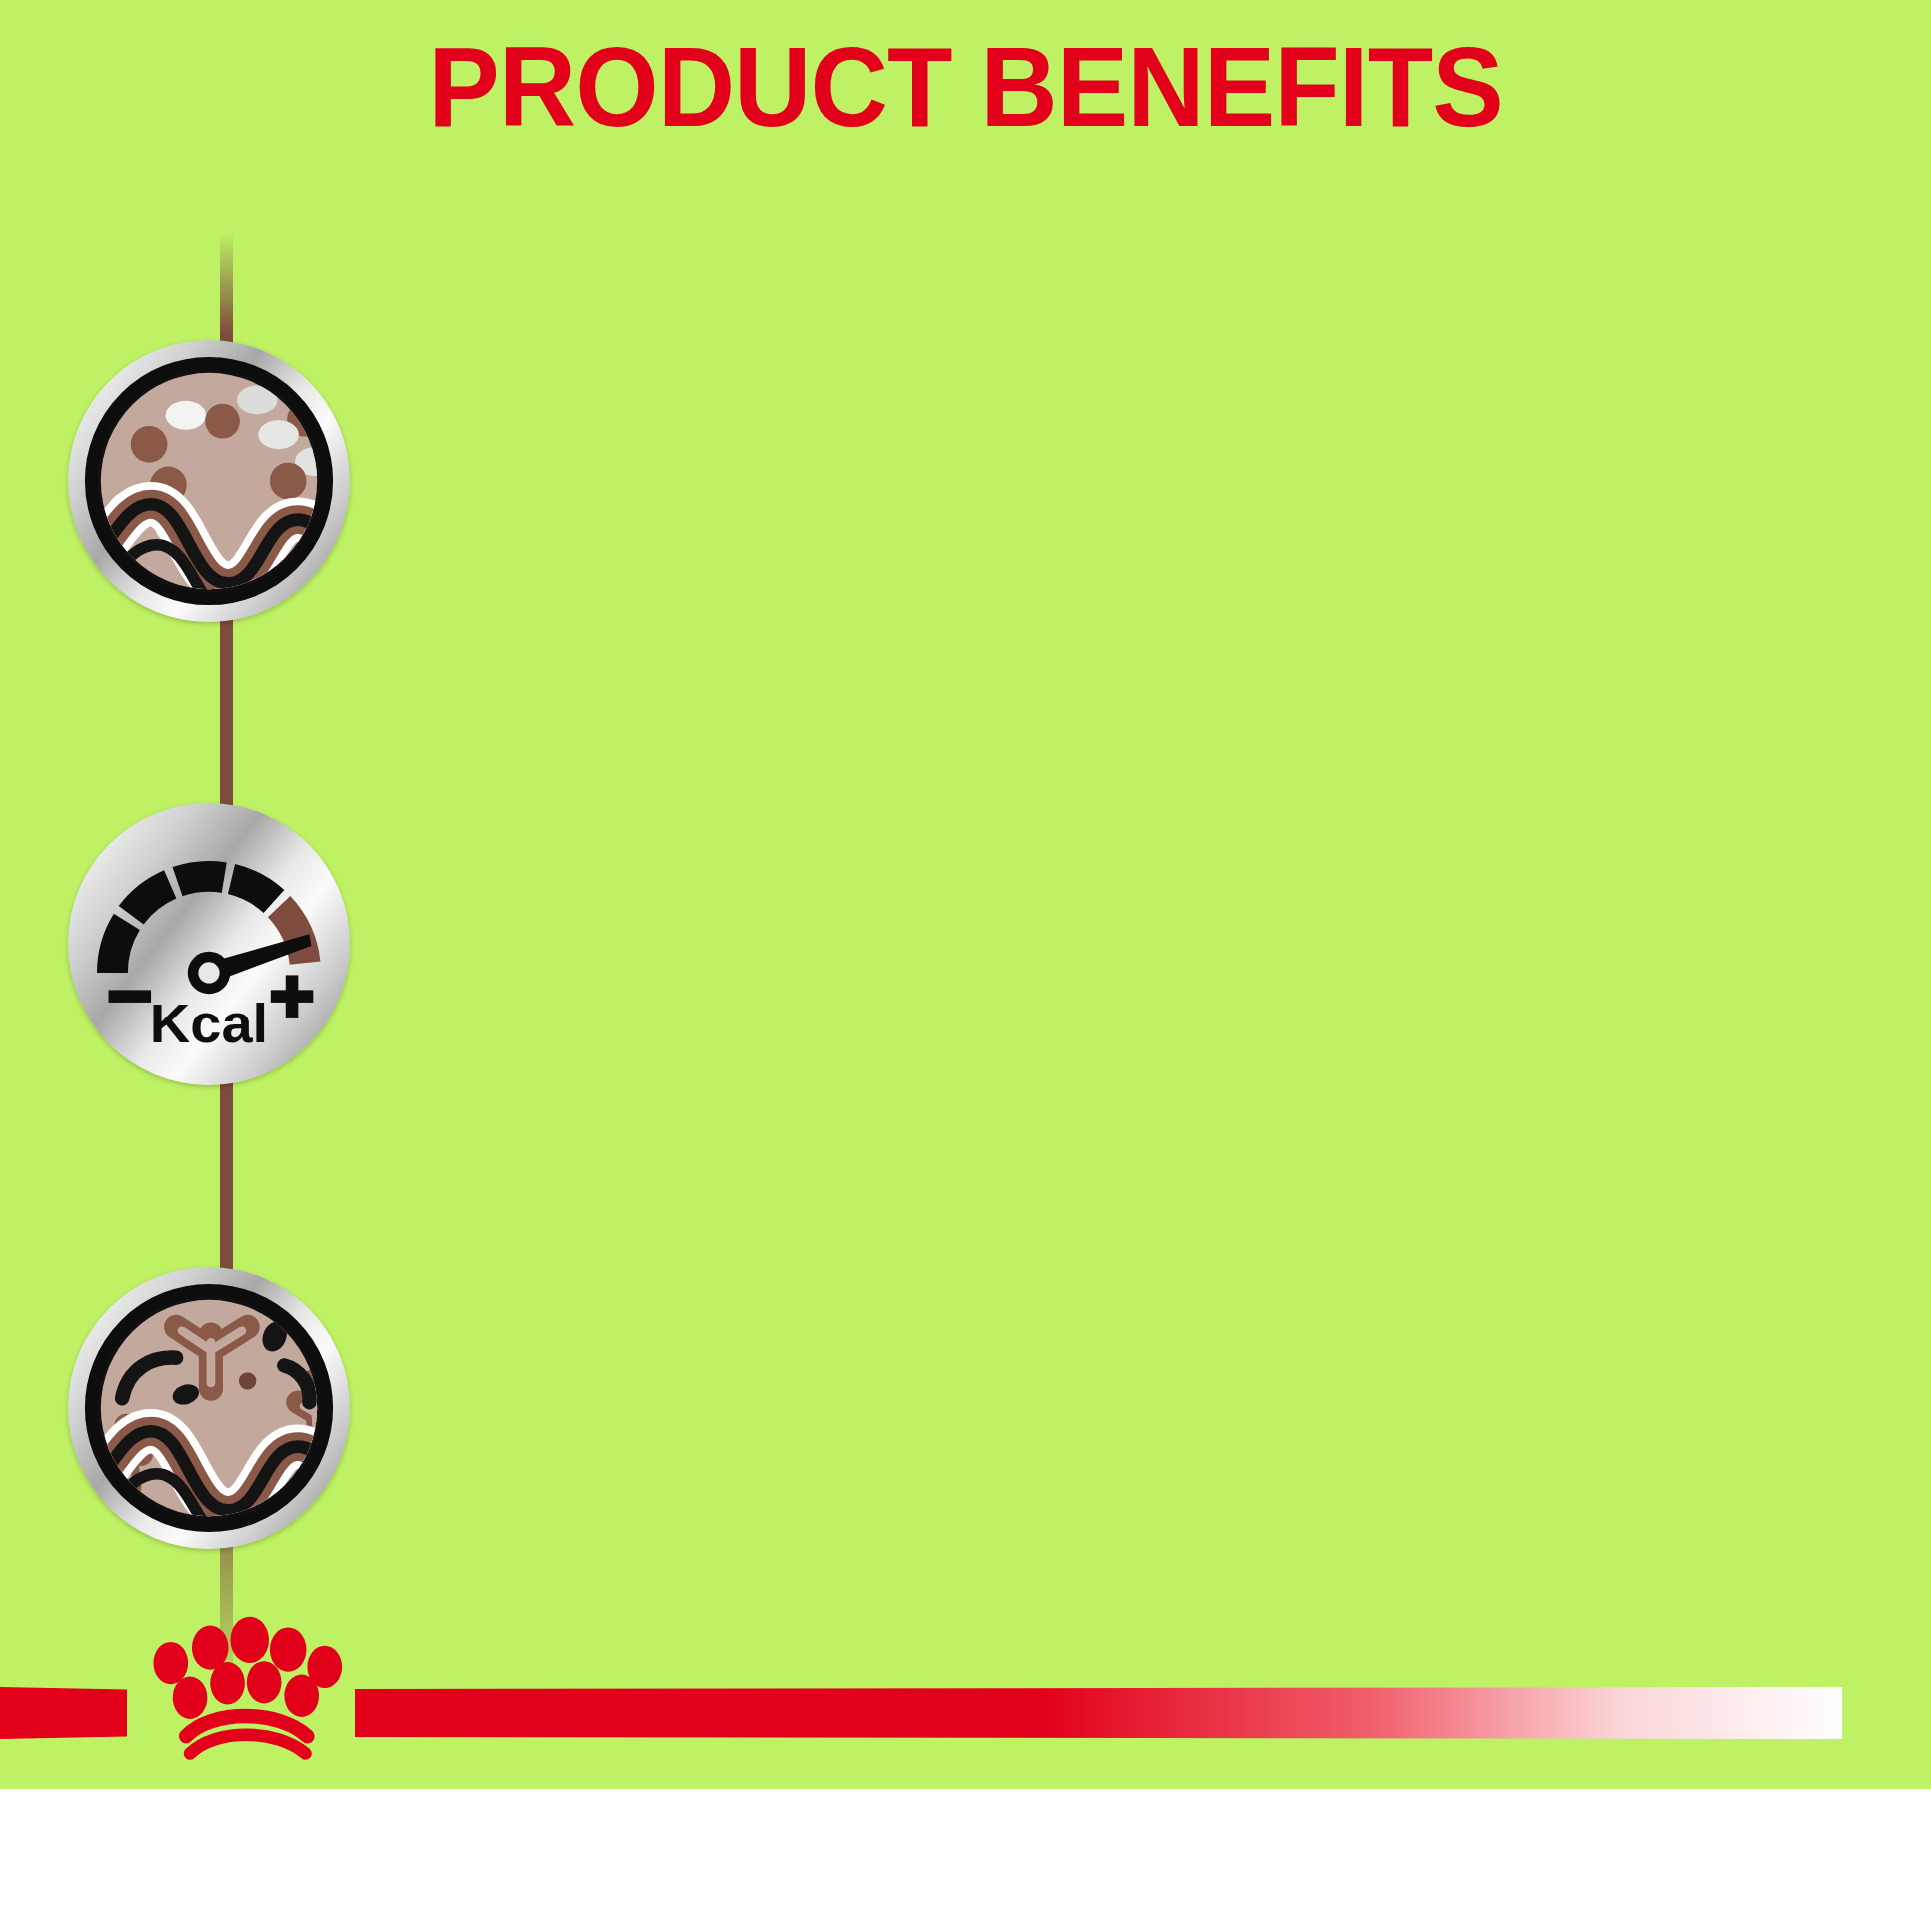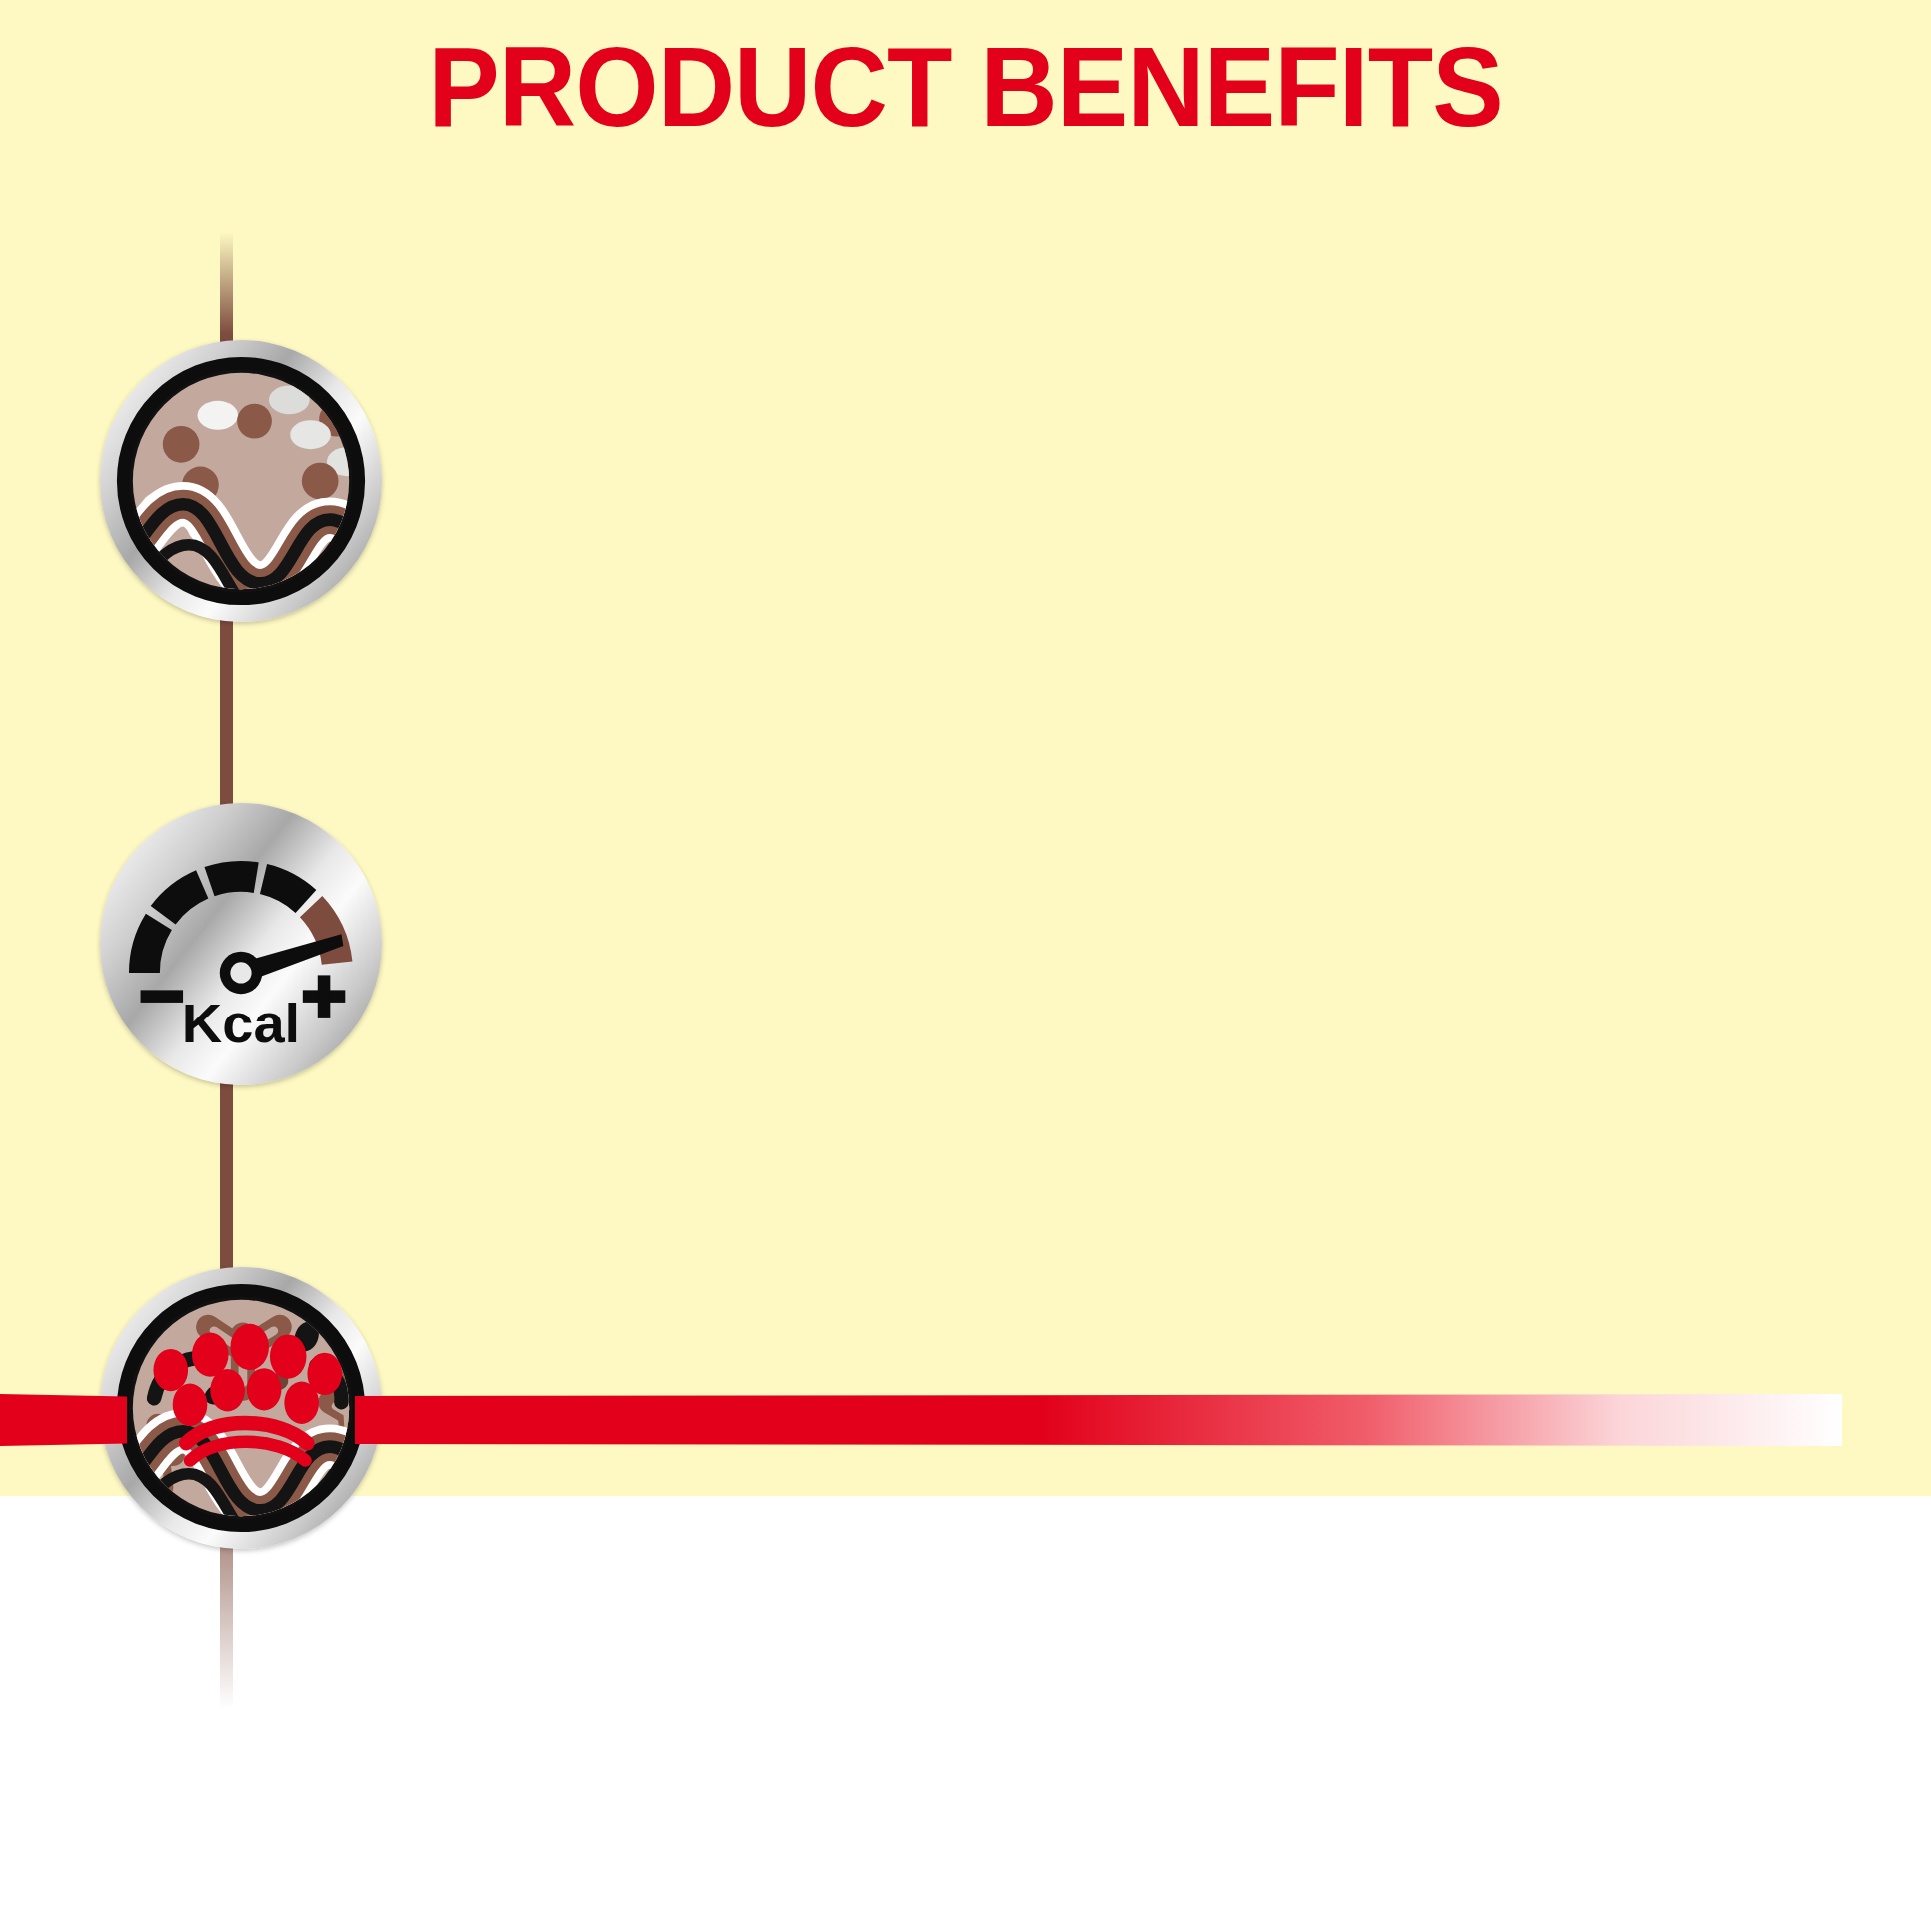--- a/index.html
+++ b/index.html
@@ -4,22 +4,22 @@
 <style>
   * { margin:0; padding:0; box-sizing:border-box; }
   html,body {
     width:1931px; height:1931px;
     background:#ffffff;
     font-family:"Liberation Sans", sans-serif;
     overflow:hidden;
   }
   #page {
     position:relative;
-    width:1931px; height:1496px;
-    background:#fef9c3;
+    width:1931px; height:1789px;
+    background:#bef264;
   }
 
   
   #page-title {
     position:absolute;
     top:27px; left:0; width:1931px;
     text-align:center;
     font-family:"Liberation Sans Narrow","Liberation Sans",sans-serif;
     font-weight:bold;
     font-size:114px;
@@ -56,21 +56,21 @@
     left:0; width:1931px;
     height:290px;
   }
   #row-0 { top:340px; }
   #row-1 { top:803px; }
   #row-2 { top:1267px; }
 
   
   .icon-medallion {
     position:absolute;
-    left:100px; top:0;
+    left:68px; top:0;
     width:282px; height:282px;
     border-radius:50%;
     background:
       linear-gradient(128deg,
         #ffffff 0%, #f2f2f2 10%, #cfcfcf 26%,
         #a8a8a8 40%, #e8e8e8 54%, #fbfbfb 64%,
         #c9c9c9 80%, #9b9b9b 92%, #cfcfcf 100%);
     box-shadow:0 1.9px 4.8px rgba(0,0,0,0.22);
     overflow:hidden;
   }

